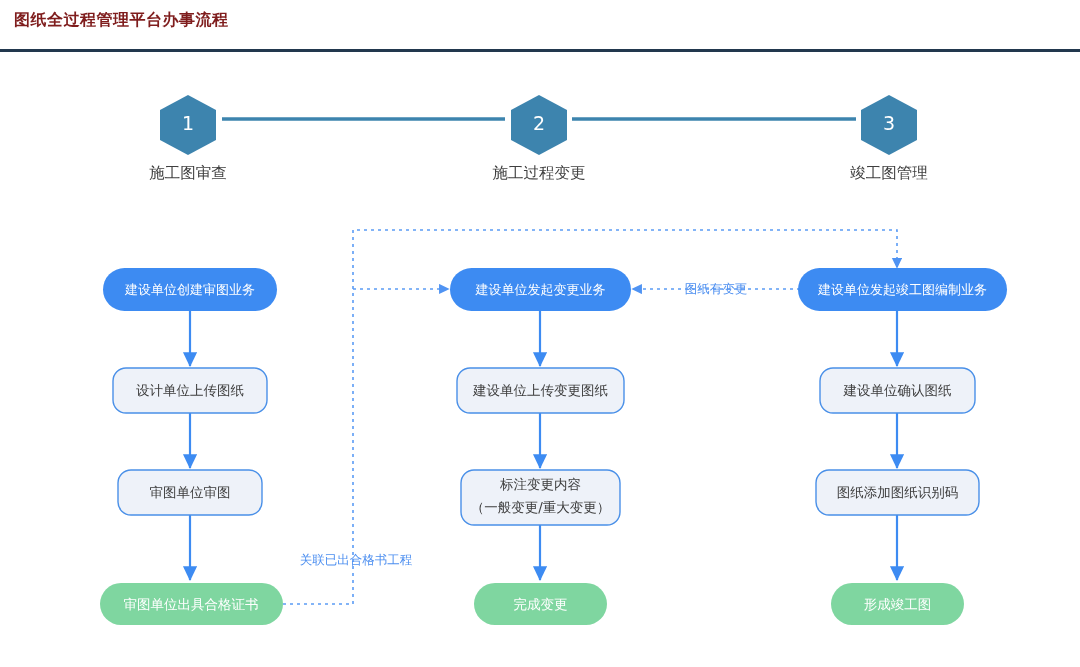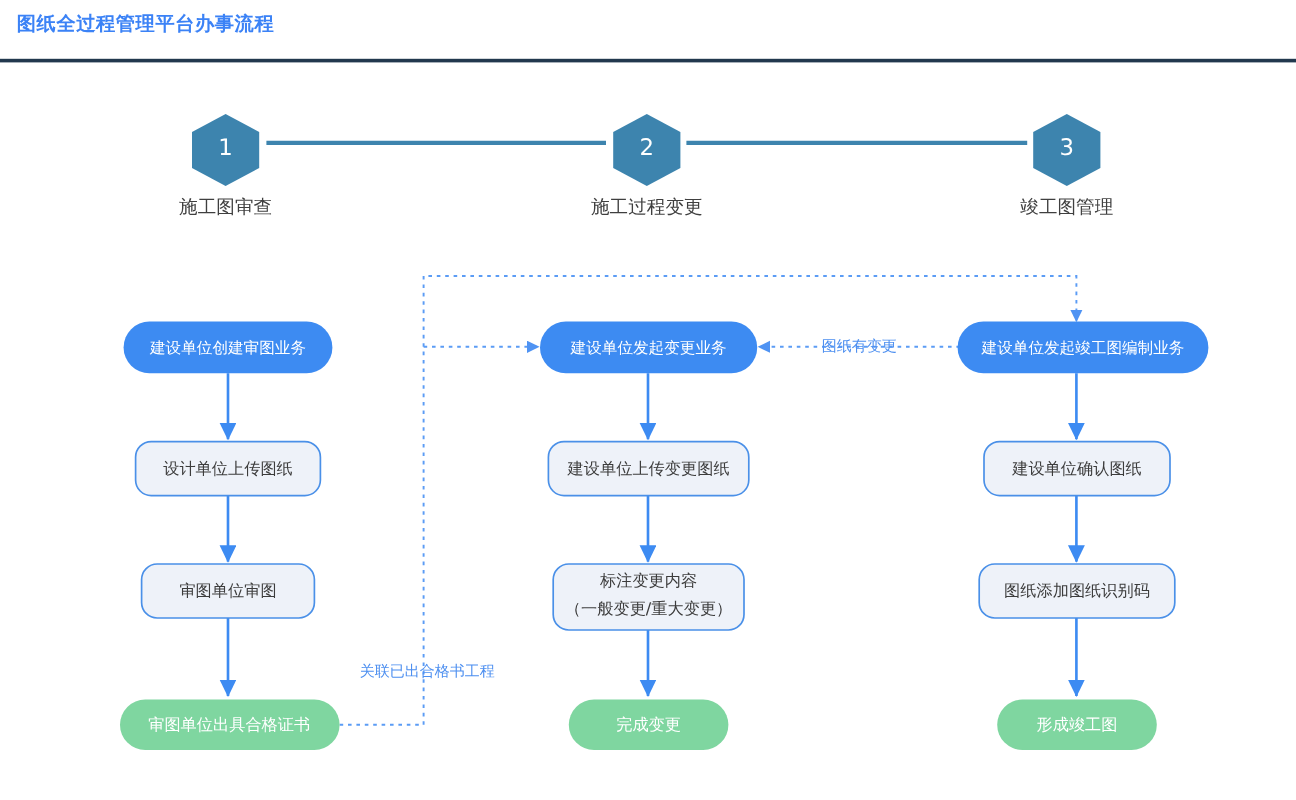--- a/index.html
+++ b/index.html
@@ -15,21 +15,21 @@
     overflow: hidden;
     position: relative;
   }
   #page-title {
     position: absolute;
     left: 14px;
     top: 10px;
     font-size: 16px;
     font-weight: bold;
     letter-spacing: 0.5px;
-    color: #3b82f6;
+    color: #7f1d1d;
     white-space: nowrap;
   }
   #title-rule {
     position: absolute;
     left: 0px;
     top: 49px;
     width: 1080px;
     height: 3px;
     background: #22384e;
   }

